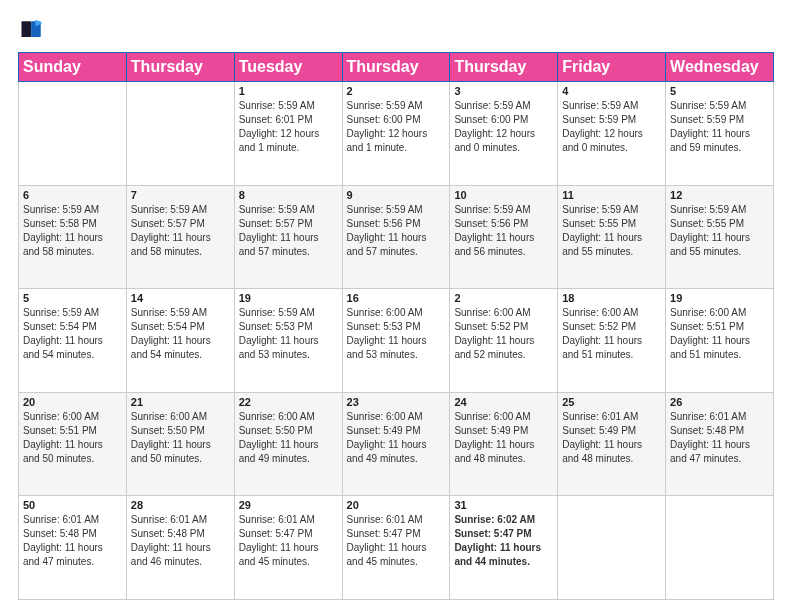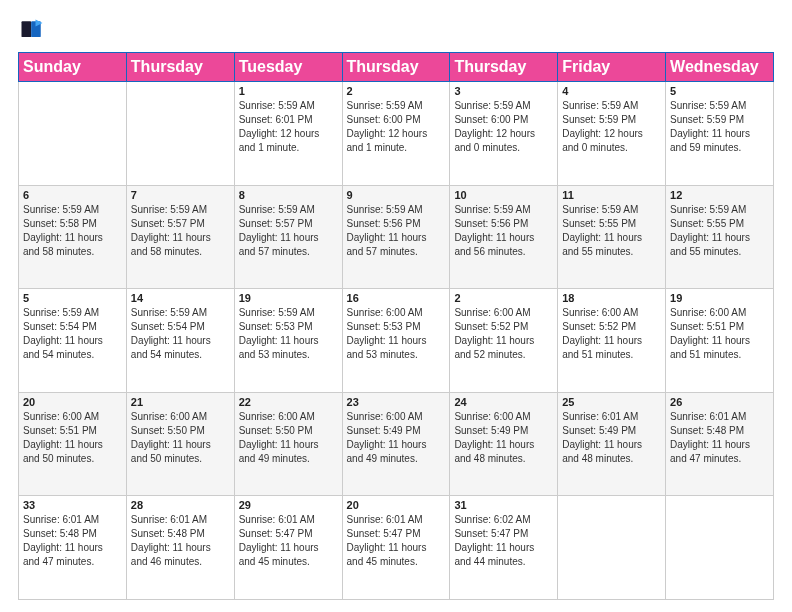--- a/index.html
+++ b/index.html
@@ -323,21 +323,21 @@
           <td>
             <span class="day-num">26</span>
             <div class="cell-text" style="white-space: pre-line;">Sunrise: 6:01 AM
 Sunset: 5:48 PM
 Daylight: 11 hours
 and 47 minutes.</div>
           </td>
         </tr>
         <tr>
           <td>
-            <span class="day-num">33</span>
+            <span class="day-num">50</span>
             <div class="cell-text" style="white-space: pre-line;">Sunrise: 6:01 AM
 Sunset: 5:48 PM
 Daylight: 11 hours
 and 47 minutes.</div>
           </td>
           <td>
             <span class="day-num">28</span>
             <div class="cell-text" style="white-space: pre-line;">Sunrise: 6:01 AM
 Sunset: 5:48 PM
 Daylight: 11 hours
@@ -352,21 +352,21 @@
           </td>
           <td>
             <span class="day-num">20</span>
             <div class="cell-text" style="white-space: pre-line;">Sunrise: 6:01 AM
 Sunset: 5:47 PM
 Daylight: 11 hours
 and 45 minutes.</div>
           </td>
           <td>
             <span class="day-num">31</span>
-            <div class="cell-text" style="white-space: pre-line;">Sunrise: 6:02 AM
+            <div class="cell-text" style="white-space: pre-line; font-weight: bold;">Sunrise: 6:02 AM
 Sunset: 5:47 PM
 Daylight: 11 hours
 and 44 minutes.</div>
           </td>
           <td class="empty-cell"></td>
           <td class="empty-cell"></td>
         </tr>
       </tbody>
   </table>
 </div>

